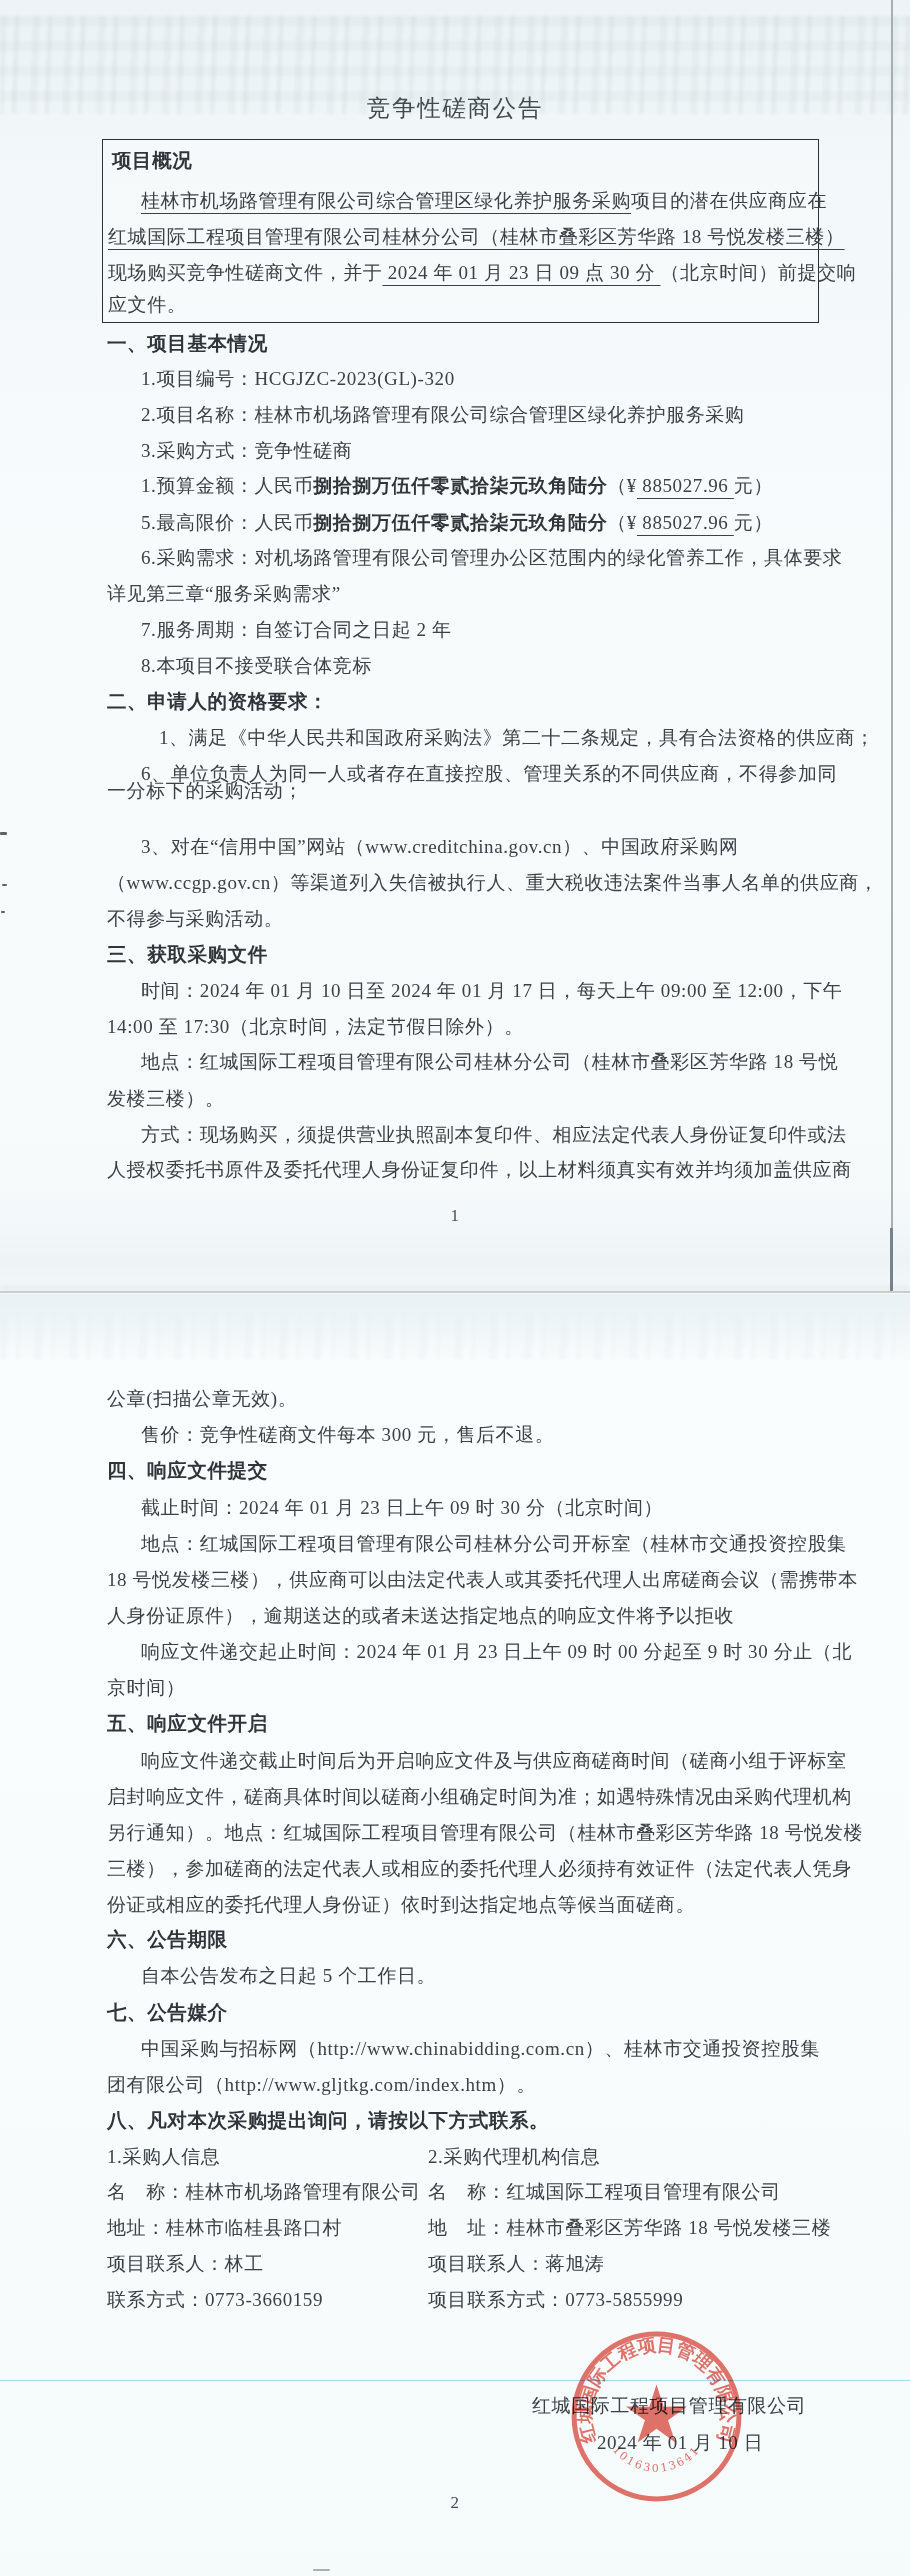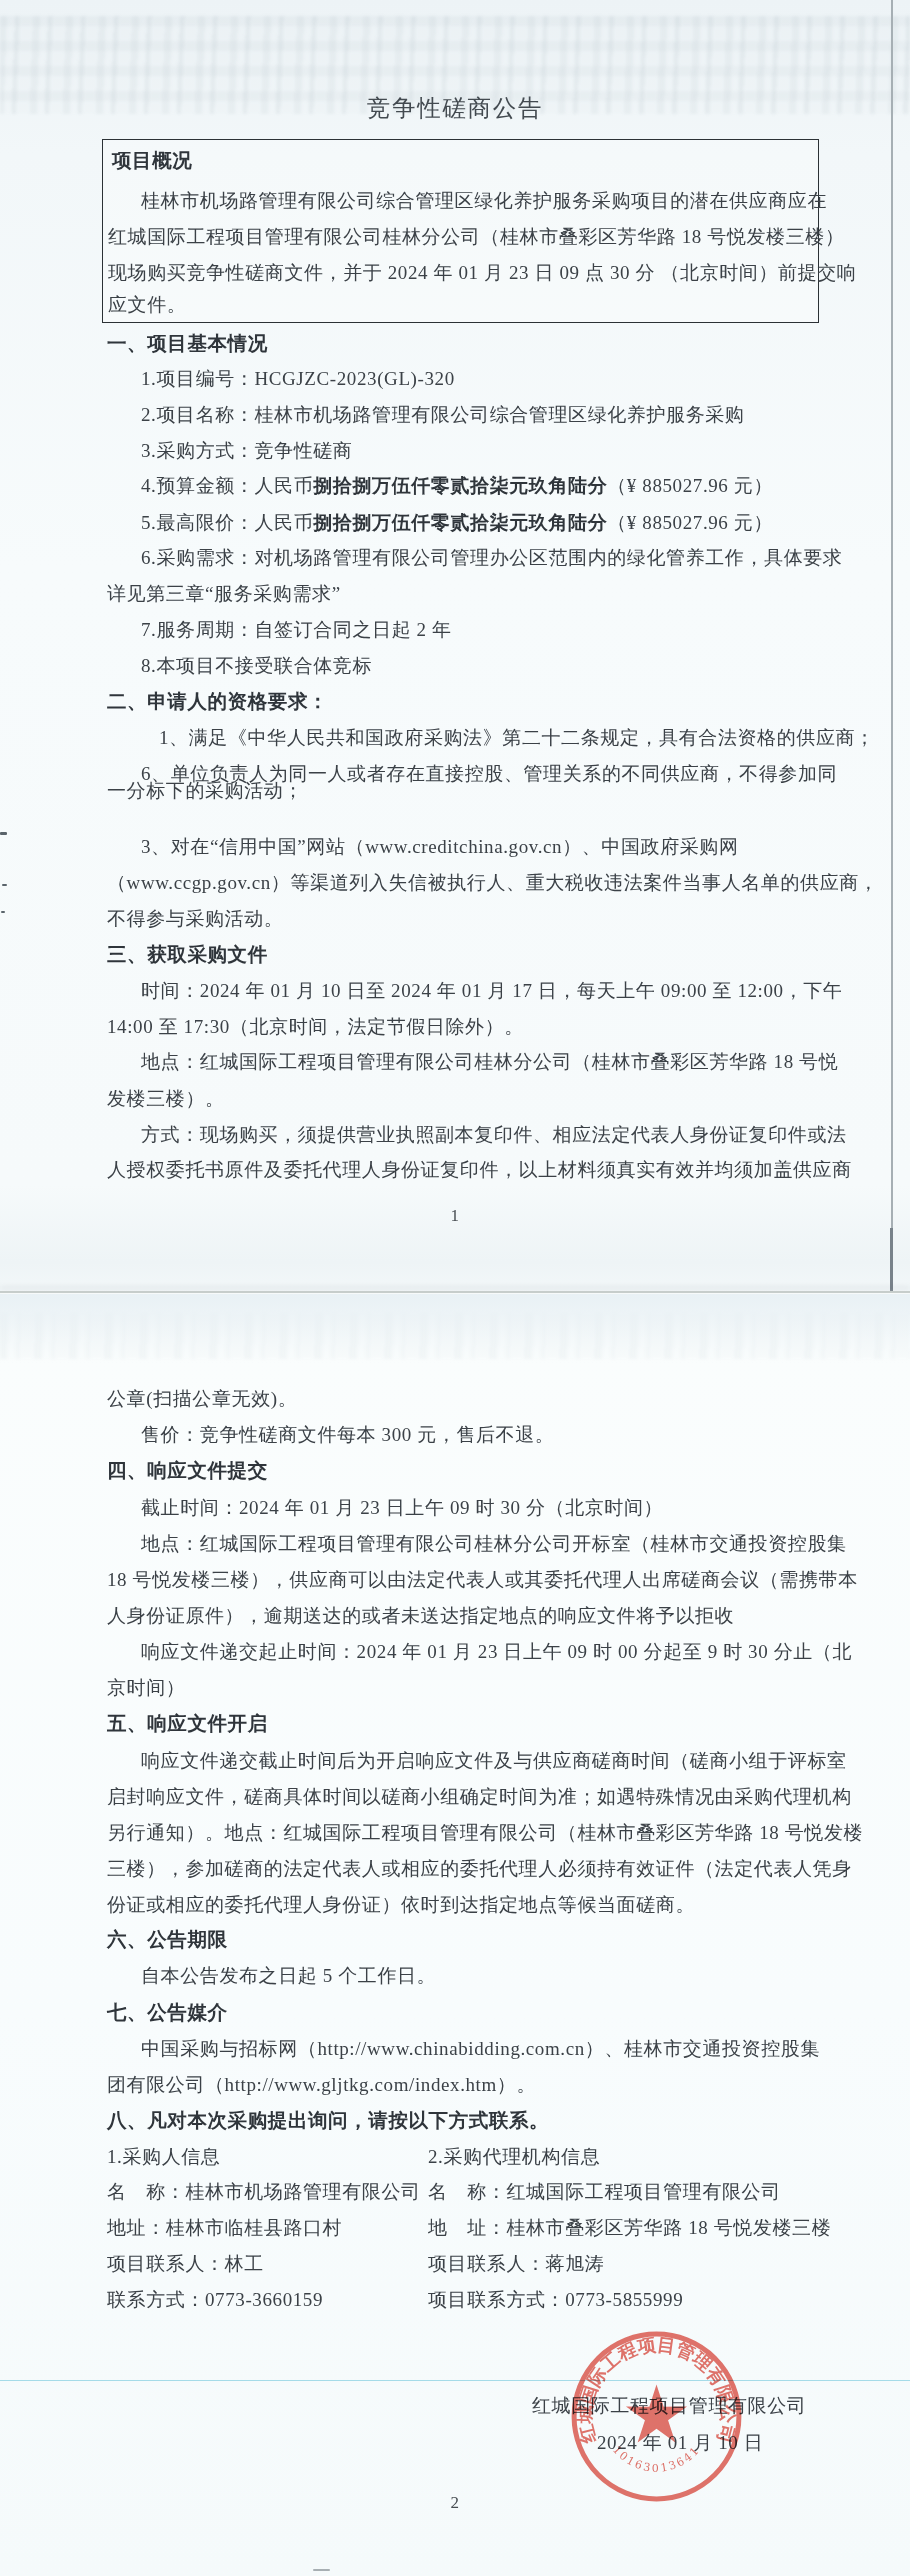--- a/index.html
+++ b/index.html
@@ -7,21 +7,21 @@
     width:910px;height:2576px;position:relative;overflow:hidden;
     background:linear-gradient(180deg,#edf3f6 0%,#f2f7f9 6%,#f7fbfc 22%,#f6fafb 46%,#eef4f6 49%,#fafdfd 52%,#f8fcfd 78%,#f5fafb 100%);
     font-family:"Liberation Serif","DejaVu Serif",serif;
     color:#3b4147;
   }
   .ln{position:absolute;white-space:nowrap;font-size:19px;line-height:24px;color:#3b4147;letter-spacing:0.6px;}
   .flush{left:107px;}
   .ind{left:141px;}
   .hd{font-weight:bold;color:#2f353b;font-size:19.5px;}
   .b{font-weight:bold;color:#2f353b;}
-  .u{text-underline-offset:5.7px;text-decoration-thickness:1.4px;}
+  .u{text-decoration:underline;text-underline-offset:5.7px;text-decoration-thickness:1.4px;}
   .center{left:0;right:0;text-align:center;}
   .title{font-size:23.5px;color:#434a50;letter-spacing:1.7px;}
   .pageno{font-size:17px;color:#474d52;}
   .box{position:absolute;left:102px;top:139px;width:715px;height:182px;border:1.4px solid #2b3135;background:rgba(255,255,255,0.25);}
   .noise{position:absolute;left:0;width:100%;filter:blur(1.7px);pointer-events:none;}
   .noise-a{top:16px;height:98px;opacity:.55;
     background:
       repeating-linear-gradient(92deg,rgba(116,136,148,0.14) 0 6.9px,rgba(116,136,148,0.02) 6.9px 15px,rgba(116,136,148,0.18) 15px 19.5px,rgba(116,136,148,0.03) 19.5px 33px),
       repeating-linear-gradient(180deg,rgba(126,146,156,0.10) 0 10.3px,rgba(126,146,156,0.0) 10.3px 25px);}
   .noise-b{top:1313px;height:46px;opacity:.38;
@@ -56,21 +56,21 @@
 <div class="ln hd" style="left:112px;top:149px;">项目概况</div>
 <div class="ln" style="left:141px;top:189px;"><span class="u">桂林市机场路管理有限公司综合管理区绿化养护服务采购</span><span>项目的潜在供应商应在</span></div>
 <div class="ln" style="left:108px;top:225px;"><span class="u">红城国际工程项目管理有限公司桂林分公司（桂林市叠彩区芳华路 18 号悦发楼三楼）</span></div>
 <div class="ln" style="left:108px;top:261px;"><span>现场购买竞争性磋商文件，并于</span><span class="u"> 2024 年 01 月 23 日 09 点 30 分 </span><span>（北京时间）前提交响</span></div>
 <div class="ln" style="left:108px;top:293px;">应文件。</div>
 
 <div class="ln hd flush" style="top:332px;">一、项目基本情况</div>
 <div class="ln ind" style="top:367px;">1.项目编号：HCGJZC-2023(GL)-320</div>
 <div class="ln ind" style="top:403px;">2.项目名称：桂林市机场路管理有限公司综合管理区绿化养护服务采购</div>
 <div class="ln ind" style="top:439px;">3.采购方式：竞争性磋商</div>
-<div class="ln ind" style="top:474px;"><span>4.预算金额：人民币</span><span class="b">捌拾捌万伍仟零贰拾柒元玖角陆分</span><span>（¥</span><span class="u"> 885027.96 </span><span>元）</span></div>
+<div class="ln ind" style="top:474px;"><span>1.预算金额：人民币</span><span class="b">捌拾捌万伍仟零贰拾柒元玖角陆分</span><span>（¥</span><span class="u"> 885027.96 </span><span>元）</span></div>
 <div class="ln ind" style="top:511px;"><span>5.最高限价：人民币</span><span class="b">捌拾捌万伍仟零贰拾柒元玖角陆分</span><span>（¥</span><span class="u"> 885027.96 </span><span>元）</span></div>
 <div class="ln ind" style="top:546px;">6.采购需求：对机场路管理有限公司管理办公区范围内的绿化管养工作，具体要求</div>
 <div class="ln flush" style="top:582px;">详见第三章“服务采购需求”</div>
 <div class="ln ind" style="top:618px;">7.服务周期：自签订合同之日起 2 年</div>
 <div class="ln ind" style="top:654px;">8.本项目不接受联合体竞标</div>
 
 <div class="ln hd flush" style="top:690px;">二、申请人的资格要求：</div>
 <div class="ln ind" style="top:726px;margin-left:18px;">1、满足《中华人民共和国政府采购法》第二十二条规定，具有合法资格的供应商；</div>
 <div class="ln ind" style="top:762px;">6、单位负责人为同一人或者存在直接控股、管理关系的不同供应商，不得参加同</div>
 <div class="ln flush" style="top:779px;">一分标下的采购活动；</div>

